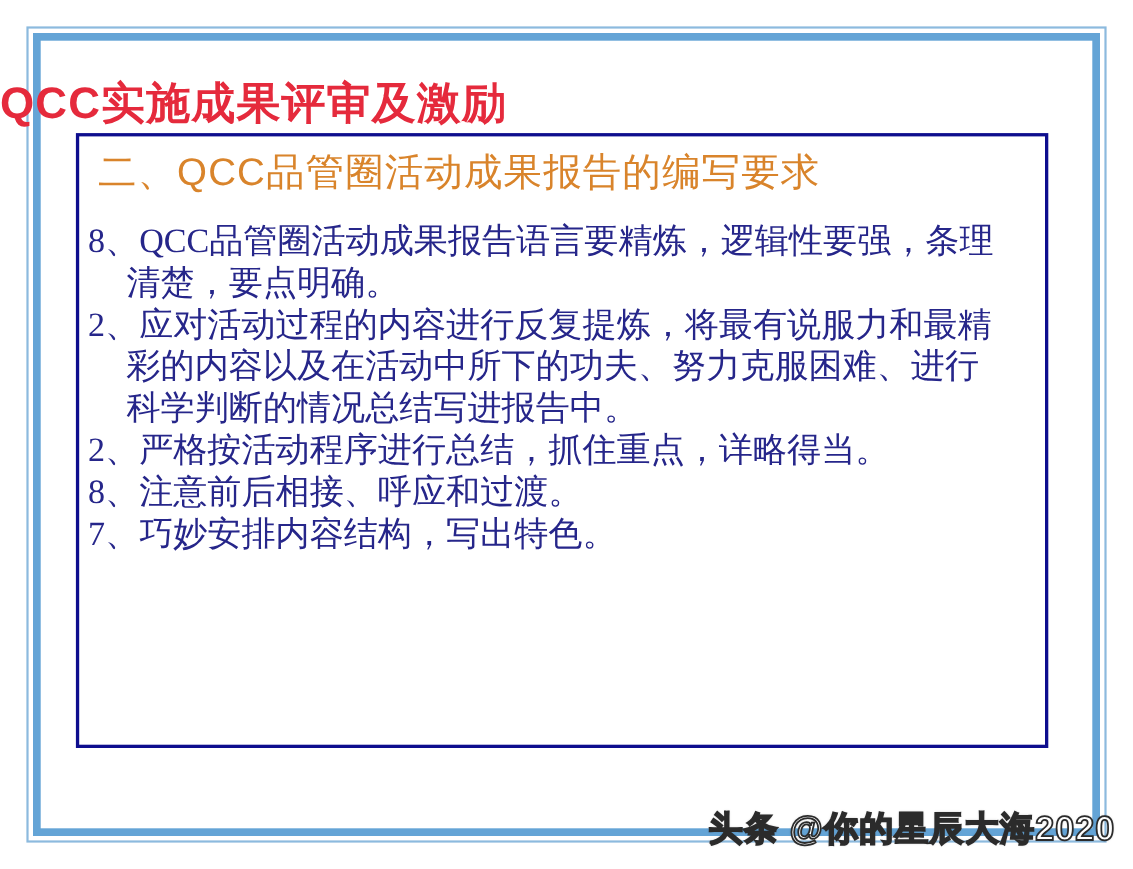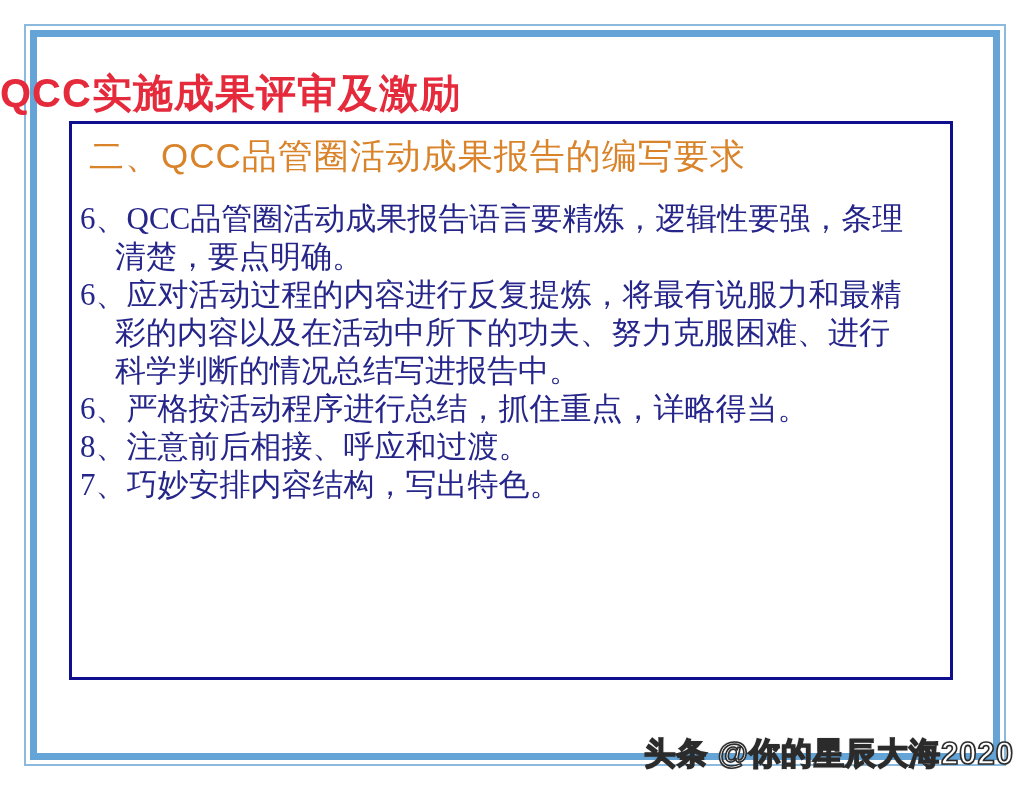--- a/index.html
+++ b/index.html
@@ -90,26 +90,26 @@
 
   <div class="frame-outer"></div>
   <div class="frame-inner"></div>
 
   <h1 class="title">QCC实施成果评审及激励</h1>
 
   <div class="content-box">
     <h2 class="heading">二、QCC品管圈活动成果报告的编写要求</h2>
 
     <div class="list">
-      <div class="item">6、QCC品管圈活动成果报告语言要精炼，逻辑性要强，条理
+      <div class="item">8、QCC品管圈活动成果报告语言要精炼，逻辑性要强，条理
 清楚，要点明确。</div>
-      <div class="item">6、应对活动过程的内容进行反复提炼，将最有说服力和最精
+      <div class="item">2、应对活动过程的内容进行反复提炼，将最有说服力和最精
 彩的内容以及在活动中所下的功夫、努力克服困难、进行
 科学判断的情况总结写进报告中。</div>
-      <div class="item">6、严格按活动程序进行总结，抓住重点，详略得当。</div>
+      <div class="item">2、严格按活动程序进行总结，抓住重点，详略得当。</div>
       <div class="item">8、注意前后相接、呼应和过渡。</div>
       <div class="item">7、巧妙安排内容结构，写出特色。</div>
     </div>
   </div>
 
   <div class="watermark">头条 @你的星辰大海2020</div>
 
 </div>
 
 </body></html>

